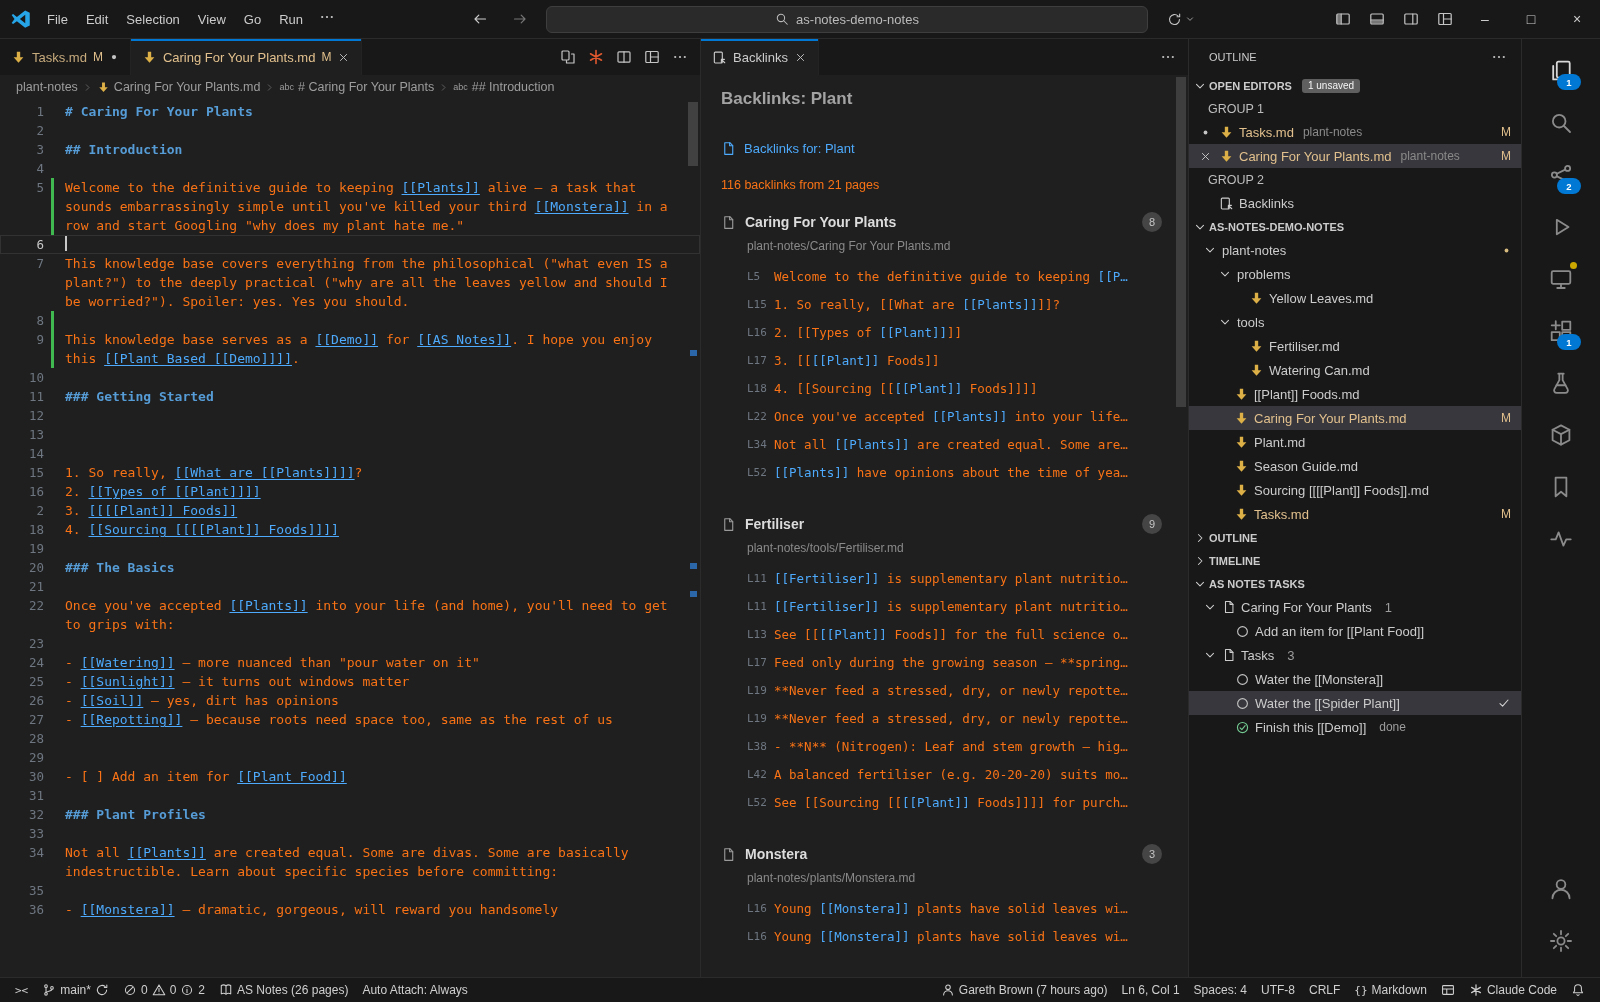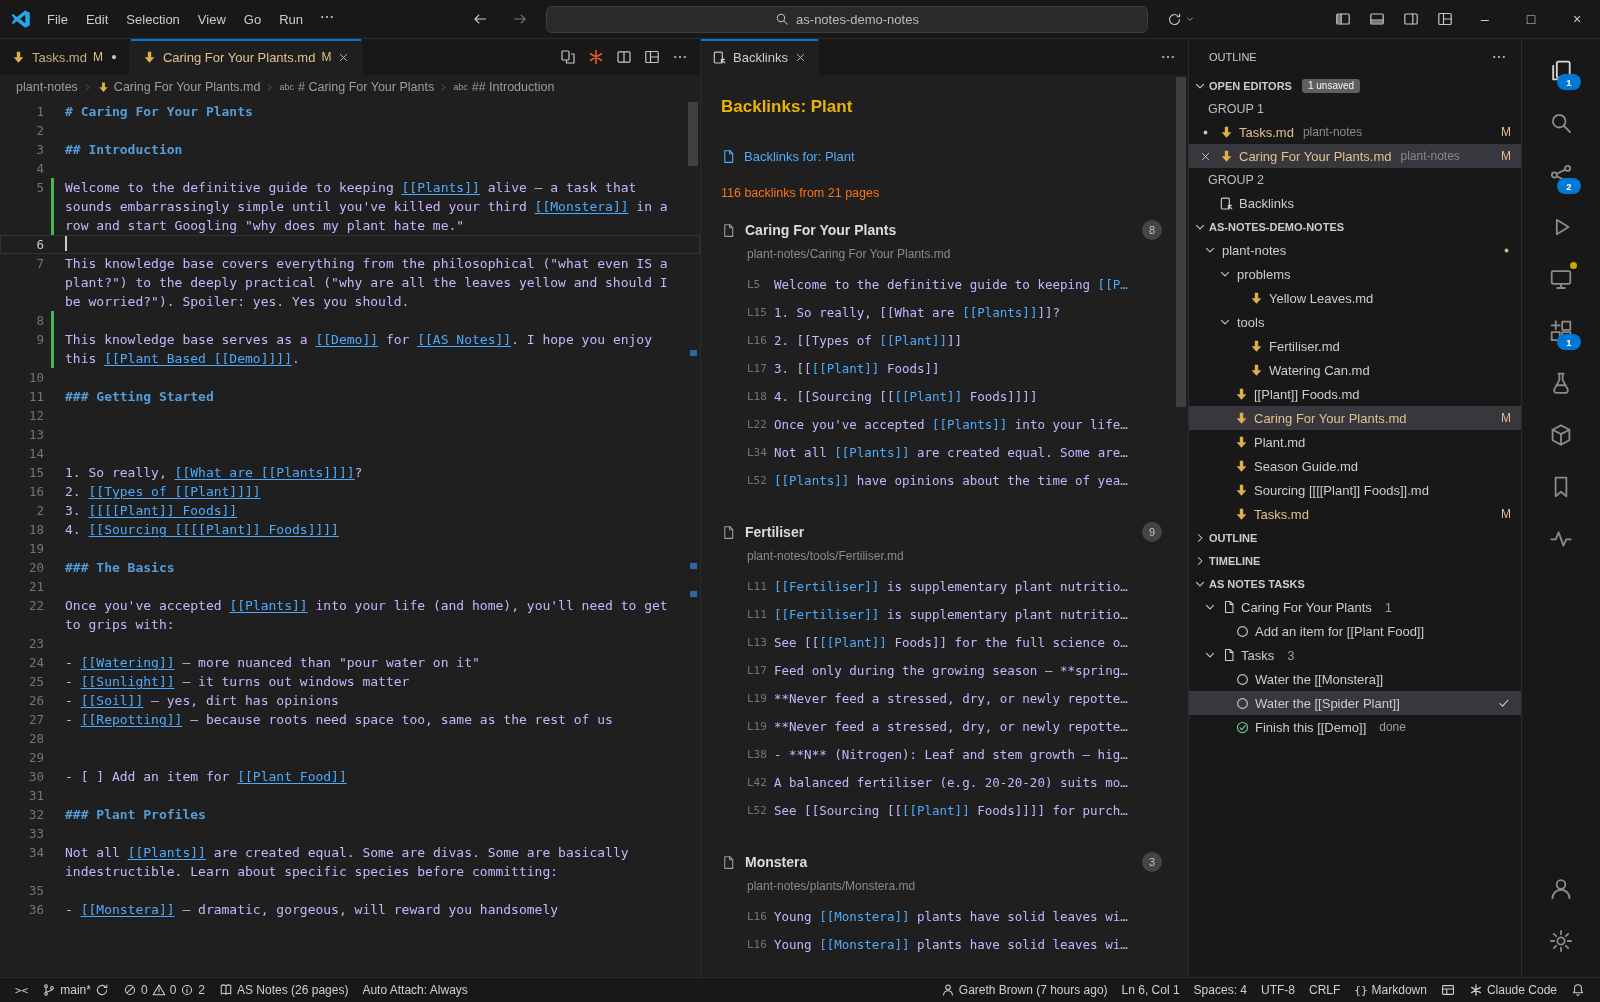--- a/index.html
+++ b/index.html
@@ -59,30 +59,30 @@
   
   .codewrap{flex:1;position:relative;overflow:hidden;padding-top:3px;
     font-family:"DejaVu Sans Mono",monospace}
   .line{display:flex;line-height:19px;font-size:13px}
   .ln{flex:none;width:44px;text-align:right;color:#6e7681;font-size:12.5px}
   .gitmark{flex:none;width:3px;margin-left:7px}
   .gitmark.on{background:#3fb950}
   .codetext{flex:none;width:615px;margin-left:11px;white-space:pre-wrap;overflow-wrap:break-word;color:#cccccc}
   .c-h{color:#569cd6;font-weight:700}
   .c-l{color:#4daafc;text-decoration:underline;text-underline-offset:2px}
-  .c-t{color:#c4b5fd}
+  .c-t{color:#f97316}
   .line.cur{box-shadow:inset 0 0 0 1px #323232}
   .line.cur .ln{color:#c6c6c6}
   .caret{display:inline-block;width:2px;height:15px;background:#c8c8c8;vertical-align:-2px}
   .vthumb{position:absolute;right:2px;top:3px;width:10px;height:64px;background:rgba(121,121,121,.38)}
   .ov-mark{position:absolute;right:3px;width:7px;height:6px;background:#2b66a8}
 
   
   .bl{flex:1;overflow:hidden;padding:14px 26px 0 20px;position:relative;background:#1f1f1f}
-  .bl-title{font-size:17px;font-weight:600;color:#eab308;margin:8px 0 32px}
+  .bl-title{font-size:17px;font-weight:600;color:#a3a3a3;margin:0 0 32px}
   .bl-link{display:flex;align-items:center;gap:8px;color:#4daafc;font-size:13px;margin-bottom:22px}
   .bl-link .ic{color:#4daafc}
   .bl-sum{color:#f97316;font-size:12.5px;margin-bottom:20px}
   .bl-group{margin-bottom:28px}
   .bl-gh{display:flex;align-items:center;gap:9px}
   .bl-gh .ic{color:#9a9a9a}
   .bl-gh .nm{font-size:14px;font-weight:600;color:#dcdcdc}
   .bl-badge{margin-left:auto;width:20px;height:20px;border-radius:50%;background:#454545;color:#c4c4c4;
     font-size:11px;display:flex;align-items:center;justify-content:center}
   .bl-path{color:#8a8a8a;font-size:12px;margin:7px 0 9px 26px}

